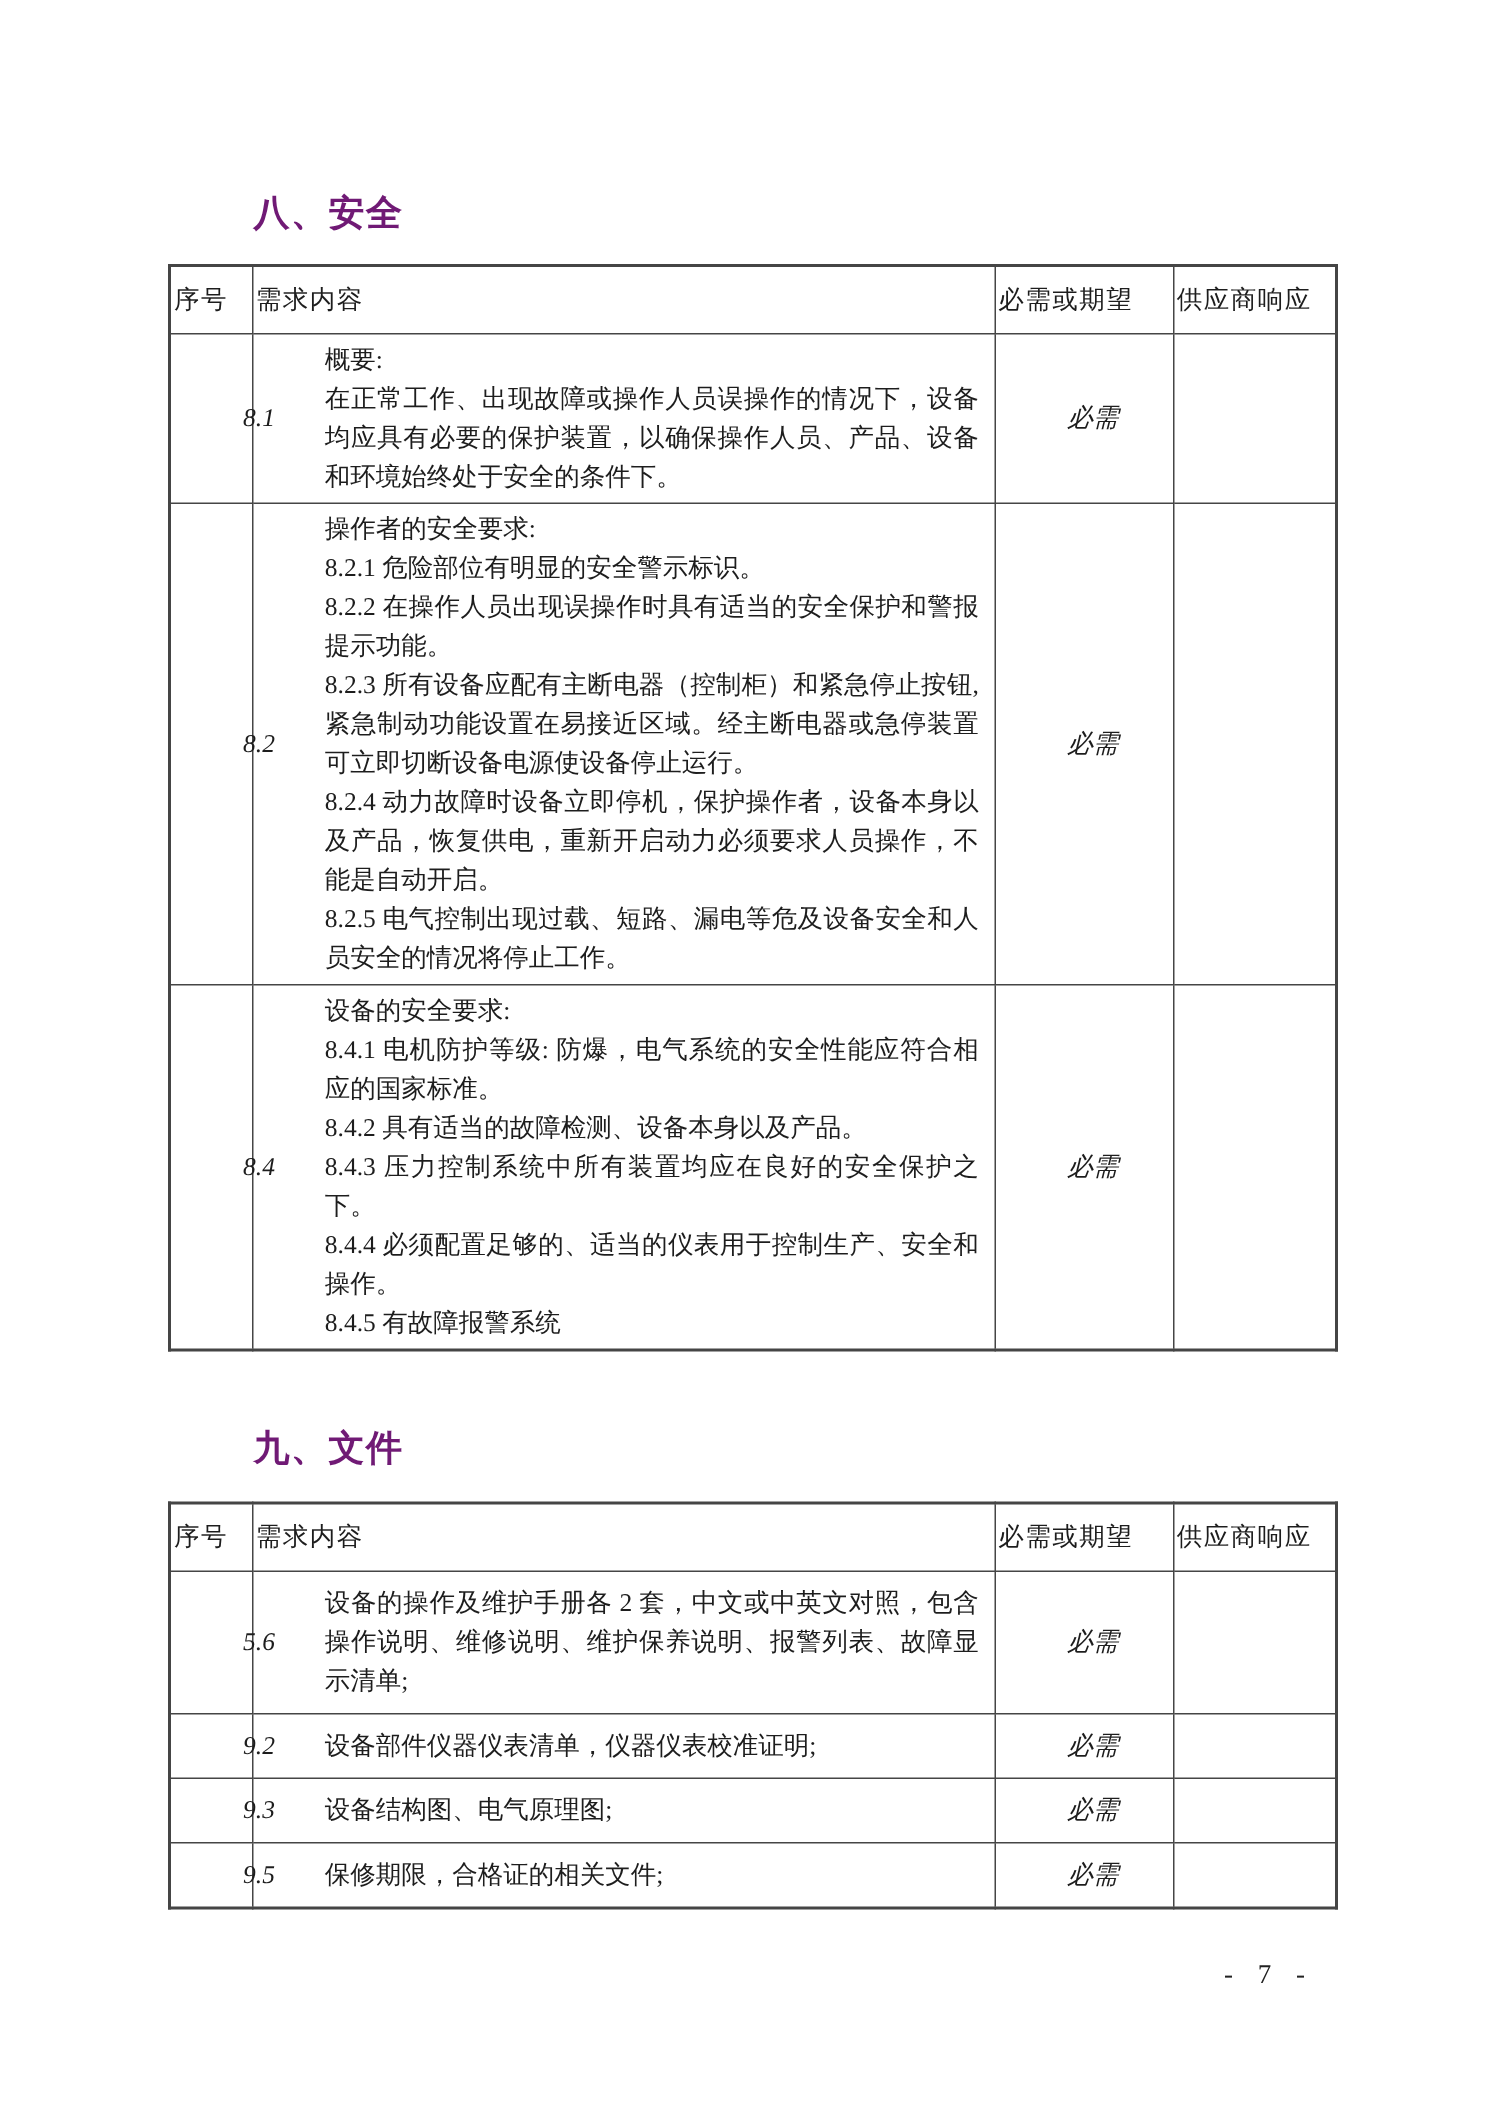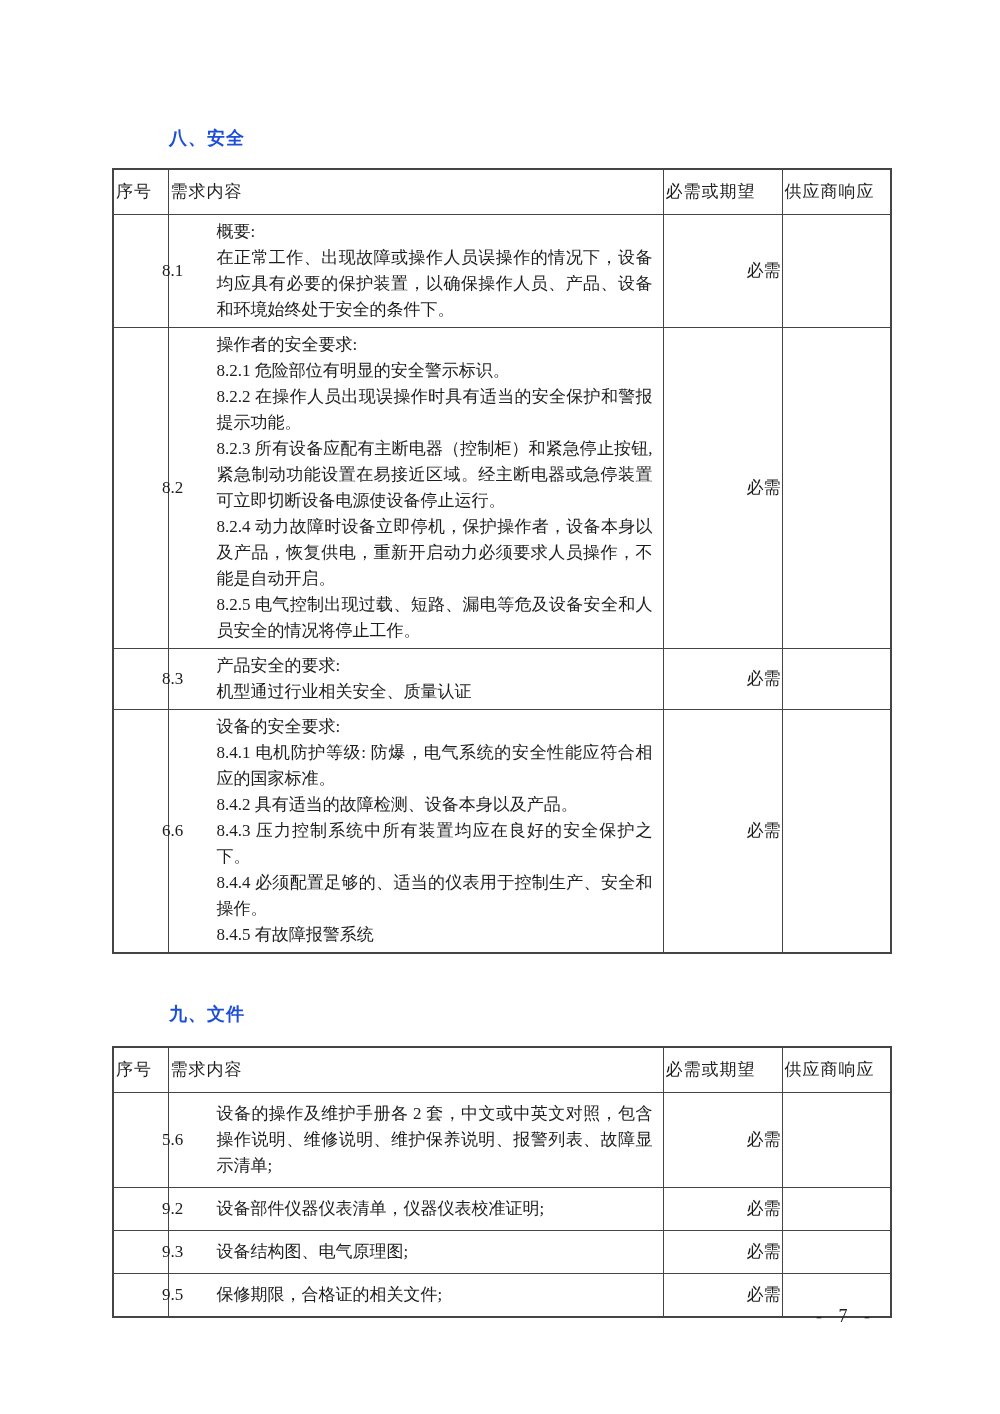--- a/index.html
+++ b/index.html
@@ -15,22 +15,22 @@
   }
   .content {
     position: absolute;
     left: 112px;
     top: 0;
     width: 778px;
   }
   .section-title {
     font-family: "Liberation Sans", "DejaVu Sans", sans-serif;
     font-weight: 700;
-    font-size: 18px;
-    color: #1d4ed8;
+    font-size: 24px;
+    color: #701a75;
     letter-spacing: 1px;
     margin: 0 0 18px 57px;
   }
   .section-title.first { margin-top: 126px; }
   .section-title.second { margin-top: 48px; margin-bottom: 20px; }
 
   table.req-table {
     width: 778px;
     border-collapse: collapse;
     table-layout: fixed;
@@ -44,23 +44,24 @@
     color: #1d1d1d;
     padding-left: 48px;
   }
   table.req-table th {
     padding: 10px 2px;
     text-align: left;
     letter-spacing: 1px;
     line-height: 24px;
   }
   td.c-id, td.c-req, td.c-resp {
-    text-align: right;
+    text-align: left;
     vertical-align: middle;
     line-height: 24px;
+    font-style: italic;
   }
   td.c-content {
     vertical-align: middle;
     padding: 4px 10px 4px 11px;
     line-height: 26px;
     text-align: justify;
   }
   table.t2 td.c-content { padding-top: 8px; padding-bottom: 8px; }
   td.c-content .para { margin: 0; }
 
@@ -119,30 +120,21 @@
               <div class="para">8.2.1 危险部位有明显的安全警示标识。</div>
               <div class="para">8.2.2 在操作人员出现误操作时具有适当的安全保护和警报提示功能。</div>
               <div class="para">8.2.3 所有设备应配有主断电器（控制柜）和紧急停止按钮,紧急制动功能设置在易接近区域。经主断电器或急停装置可立即切断设备电源使设备停止运行。</div>
               <div class="para">8.2.4 动力故障时设备立即停机，保护操作者，设备本身以及产品，恢复供电，重新开启动力必须要求人员操作，不能是自动开启。</div>
               <div class="para">8.2.5 电气控制出现过载、短路、漏电等危及设备安全和人员安全的情况将停止工作。</div>
             </td>
             <td class="c-req">必需</td>
             <td class="c-resp"></td>
           </tr>
           <tr>
-            <td class="c-id">8.3</td>
-            <td class="c-content">
-              <div class="para">产品安全的要求:</div>
-              <div class="para">机型通过行业相关安全、质量认证</div>
-            </td>
-            <td class="c-req">必需</td>
-            <td class="c-resp"></td>
-          </tr>
-          <tr>
-            <td class="c-id">6.6</td>
+            <td class="c-id">8.4</td>
             <td class="c-content">
               <div class="para">设备的安全要求:</div>
               <div class="para">8.4.1 电机防护等级: 防爆，电气系统的安全性能应符合相应的国家标准。</div>
               <div class="para">8.4.2 具有适当的故障检测、设备本身以及产品。</div>
               <div class="para">8.4.3 压力控制系统中所有装置均应在良好的安全保护之下。</div>
               <div class="para">8.4.4 必须配置足够的、适当的仪表用于控制生产、安全和操作。</div>
               <div class="para">8.4.5 有故障报警系统</div>
             </td>
             <td class="c-req">必需</td>
             <td class="c-resp"></td>

